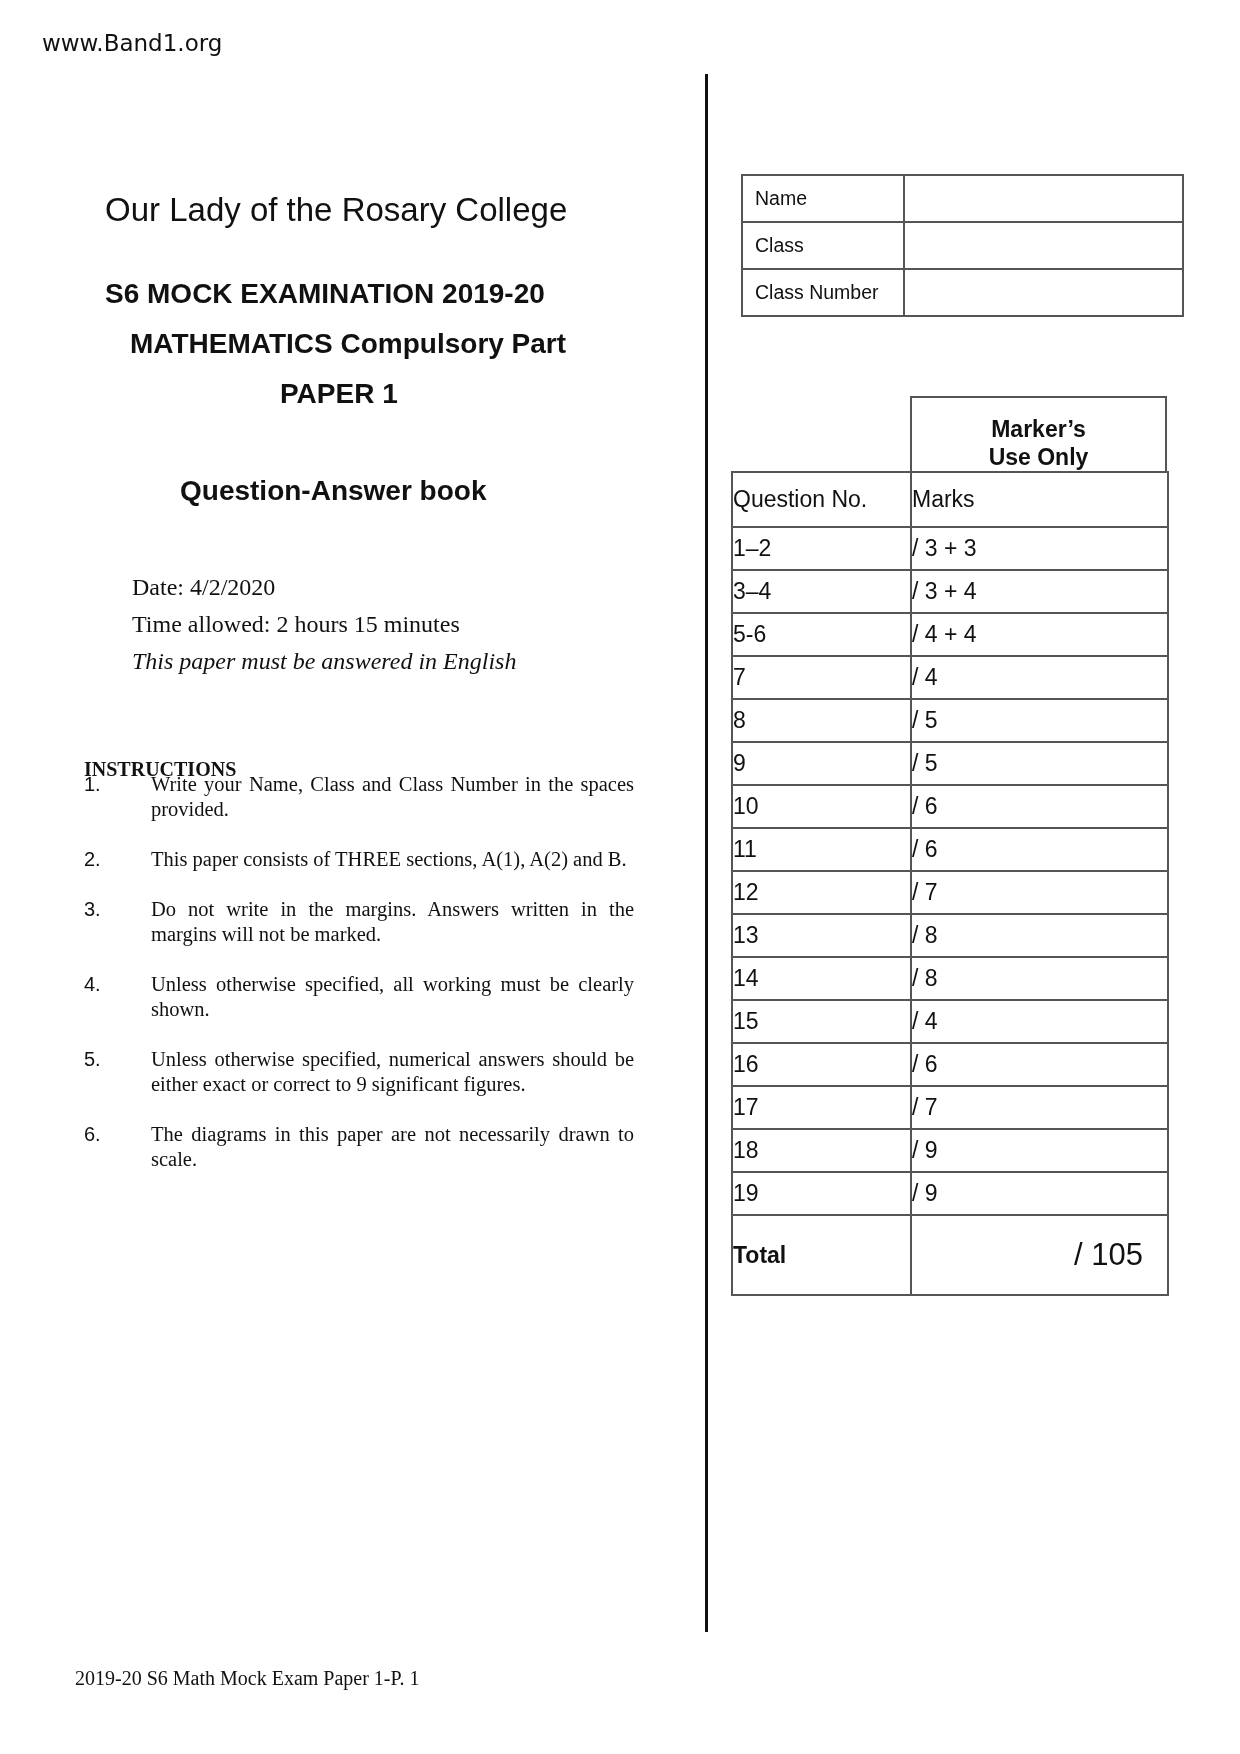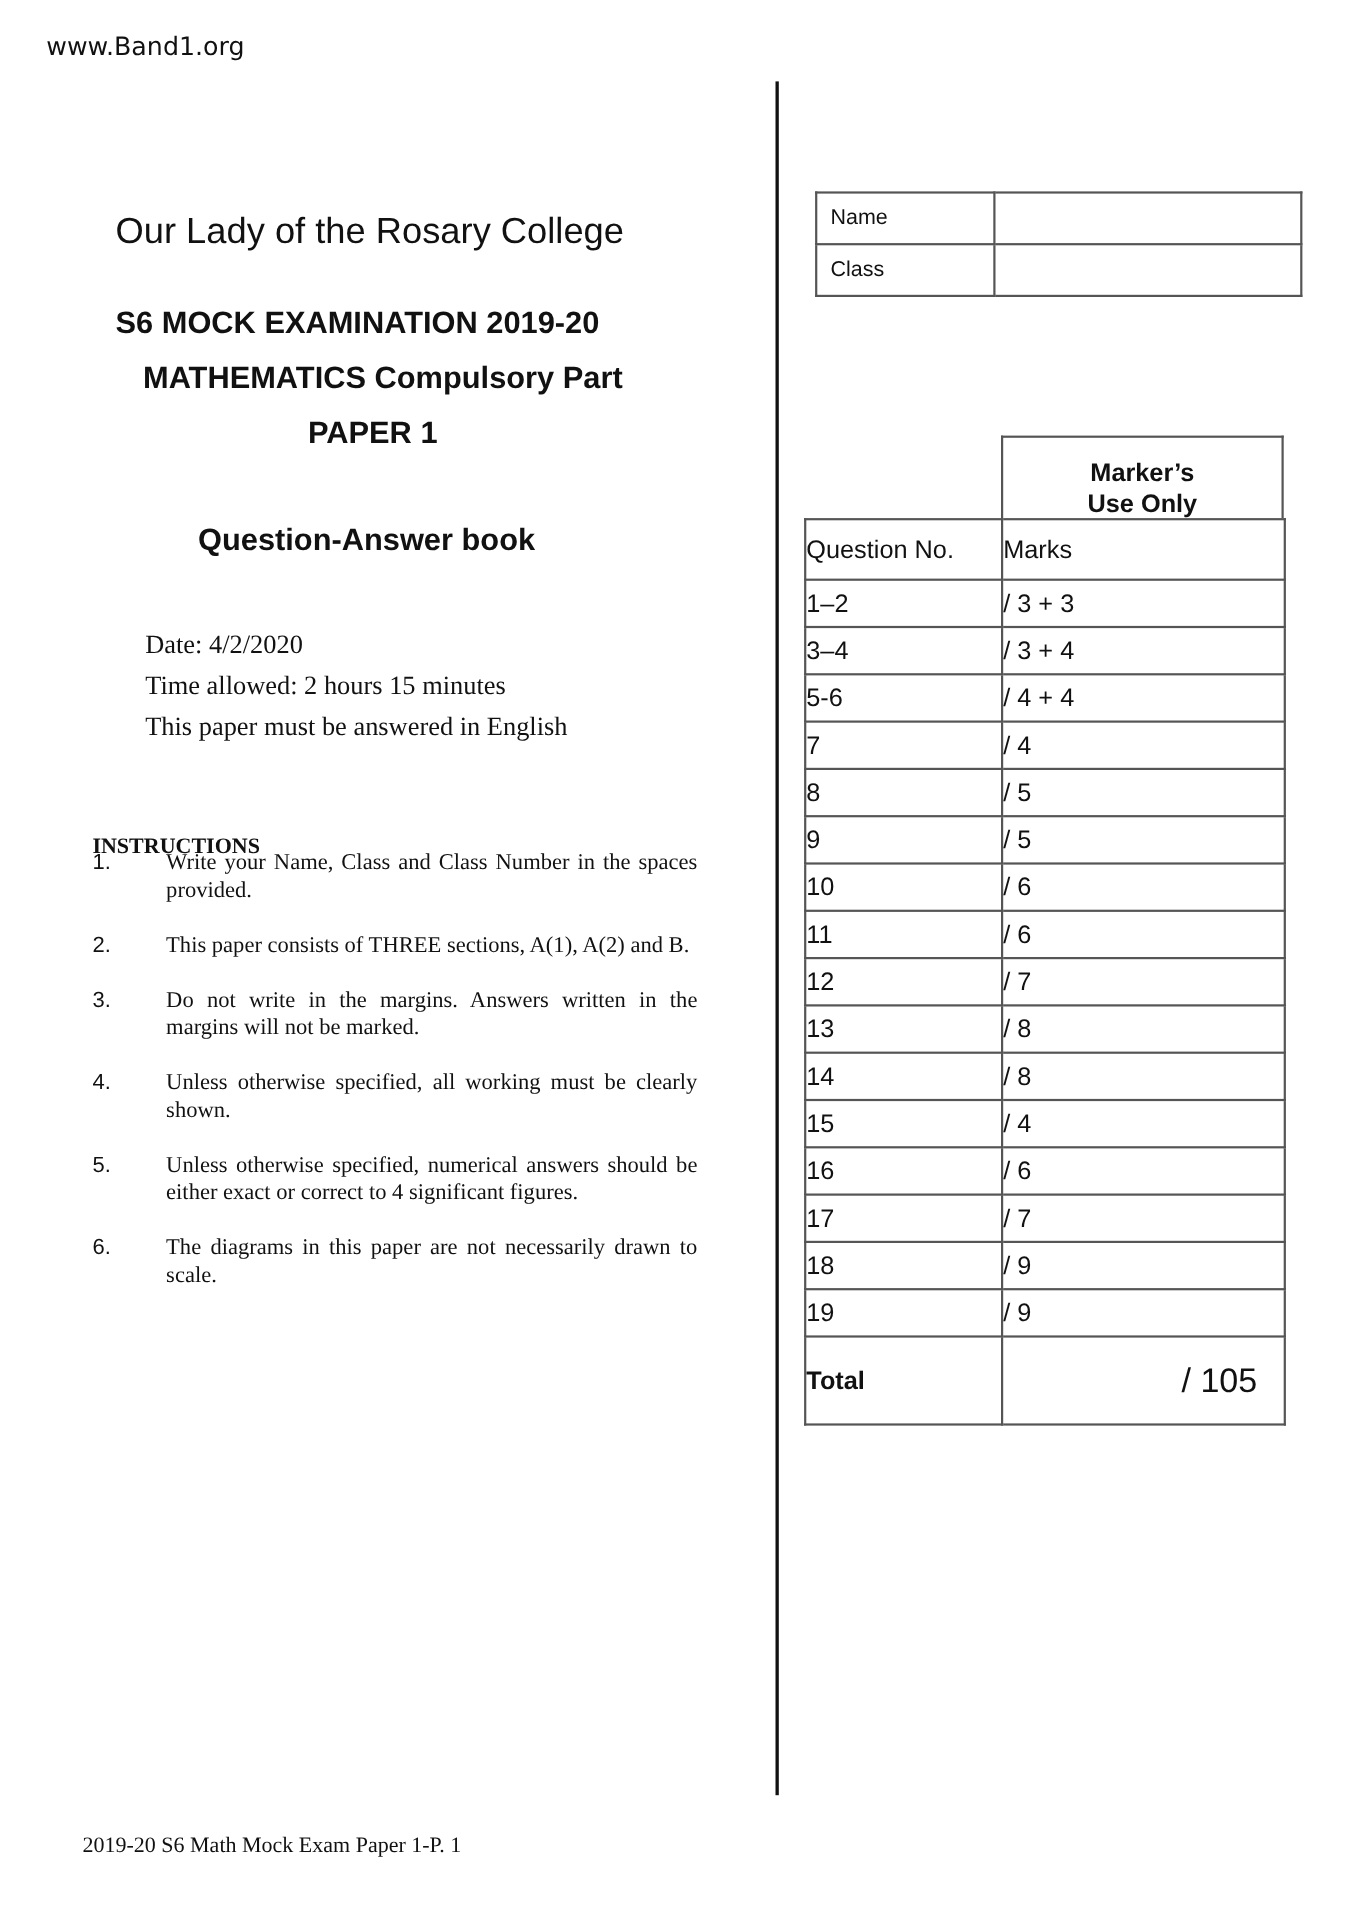--- a/index.html
+++ b/index.html
@@ -44,21 +44,21 @@
 <div class="abs watermark">www.Band1.org</div>
 
 <div class="abs school center-col">Our Lady of the Rosary College</div>
 <div class="abs exam center-col">S6 MOCK EXAMINATION 2019-20</div>
 <div class="abs subject">MATHEMATICS Compulsory Part</div>
 <div class="abs paper center-col">PAPER 1</div>
 <div class="abs qa center-col">Question-Answer book</div>
 
 <div class="abs meta" style="top:574px;">Date: 4/2/2020</div>
 <div class="abs meta" style="top:611px;">Time allowed: 2 hours 15 minutes</div>
-<div class="abs meta" style="top:648px;">This paper must be answered in English</div>
+<div class="abs meta" style="top:648px;font-style:italic;">This paper must be answered in English</div>
 
 <div class="abs instr-title">INSTRUCTIONS</div>
 <div class="abs instr-list">
   <div class="instr-item">
     <span class="instr-num">1.</span>
     <span class="instr-text">Write your Name, Class and Class Number in the spaces provided.</span>
   </div>
   <div class="instr-item">
     <span class="instr-num">2.</span>
     <span class="instr-text">This paper consists of THREE sections, A(1), A(2) and B.</span>
@@ -66,38 +66,42 @@
   <div class="instr-item">
     <span class="instr-num">3.</span>
     <span class="instr-text">Do not write in the margins. Answers written in the margins will not be marked.</span>
   </div>
   <div class="instr-item">
     <span class="instr-num">4.</span>
     <span class="instr-text">Unless otherwise specified, all working must be clearly shown.</span>
   </div>
   <div class="instr-item">
     <span class="instr-num">5.</span>
-    <span class="instr-text">Unless otherwise specified, numerical answers should be either exact or correct to 4 significant figures.</span>
+    <span class="instr-text">Unless otherwise specified, numerical answers should be either exact or correct to 9 significant figures.</span>
   </div>
   <div class="instr-item">
     <span class="instr-num">6.</span>
     <span class="instr-text">The diagrams in this paper are not necessarily drawn to scale.</span>
   </div>
 </div>
 
 <div class="abs divider"></div>
 
 <table class="abs info-table">
   <tbody>
       <tr>
     <td class="lbl">Name</td>
     <td></td>
   </tr>
   <tr>
     <td class="lbl">Class</td>
+    <td></td>
+  </tr>
+  <tr>
+    <td class="lbl">Class Number</td>
     <td></td>
   </tr>
 </tbody>
   </table>
 
 <div class="abs marks-wrap">
   <div class="marker-box">
     <div>
       <div>Marker’s</div>
       <div>Use Only</div>

